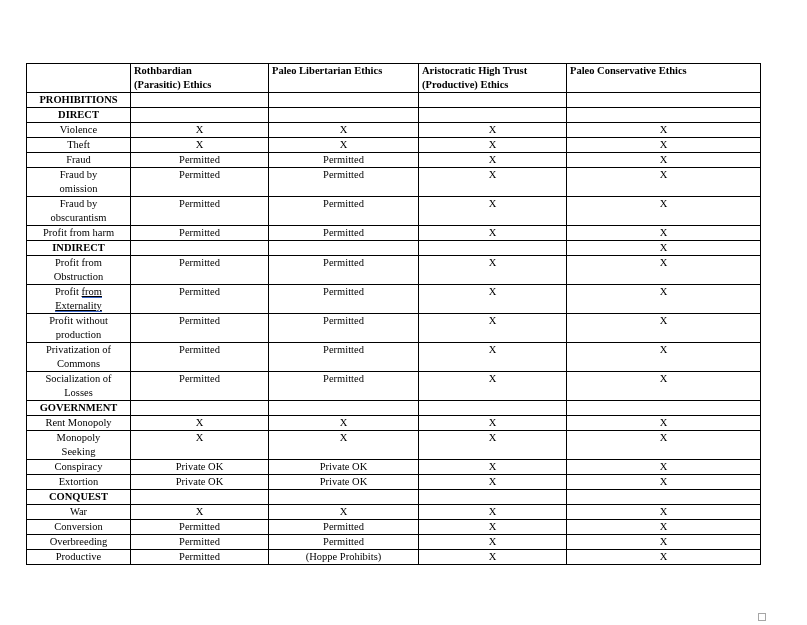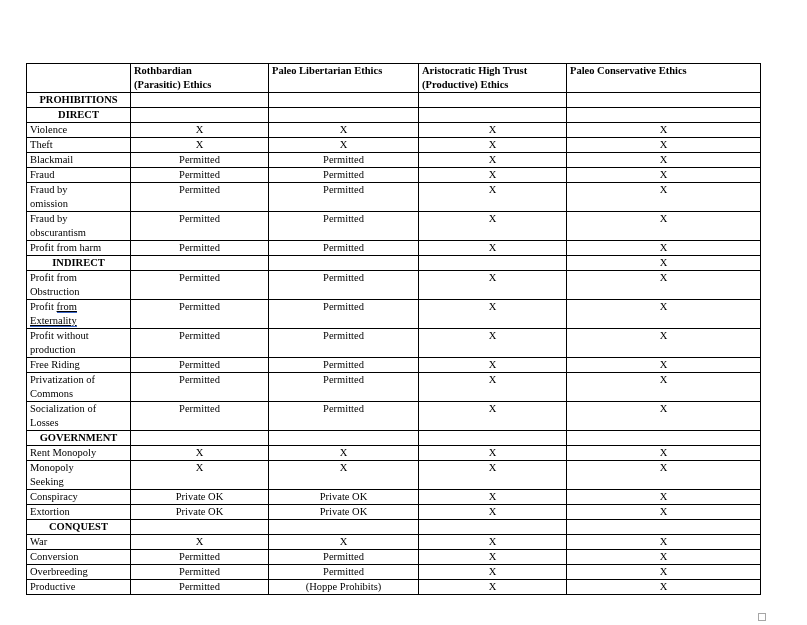--- a/index.html
+++ b/index.html
@@ -33,21 +33,21 @@
     line-height: 14px;
     vertical-align: top;
     white-space: pre-line;
     overflow: hidden;
   }
   table.ethics th {
     font-weight: bold;
     text-align: left;
   }
   td.label {
-    text-align: left;
+    text-align: center;
   }
   td.label.section {
     text-align: center;
     font-weight: bold;
   }
   td.value {
     text-align: center;
   }
   .label-underline {
     text-decoration: underline;
@@ -110,27 +110,20 @@
           <td class="value">X</td>
         </tr>
         <tr>
           <td class="label">Theft</td>
           <td class="value">X</td>
           <td class="value">X</td>
           <td class="value">X</td>
           <td class="value">X</td>
         </tr>
         <tr>
-          <td class="label">Blackmail</td>
-          <td class="value">Permitted</td>
-          <td class="value">Permitted</td>
-          <td class="value">X</td>
-          <td class="value">X</td>
-        </tr>
-        <tr>
           <td class="label">Fraud</td>
           <td class="value">Permitted</td>
           <td class="value">Permitted</td>
           <td class="value">X</td>
           <td class="value">X</td>
         </tr>
         <tr>
           <td class="label">Fraud by
 omission</td>
           <td class="value">Permitted</td>
@@ -178,27 +171,20 @@
         </tr>
         <tr>
           <td class="label">Profit without
 production</td>
           <td class="value">Permitted</td>
           <td class="value">Permitted</td>
           <td class="value">X</td>
           <td class="value">X</td>
         </tr>
         <tr>
-          <td class="label">Free Riding</td>
-          <td class="value">Permitted</td>
-          <td class="value">Permitted</td>
-          <td class="value">X</td>
-          <td class="value">X</td>
-        </tr>
-        <tr>
           <td class="label">Privatization of
 Commons</td>
           <td class="value">Permitted</td>
           <td class="value">Permitted</td>
           <td class="value">X</td>
           <td class="value">X</td>
         </tr>
         <tr>
           <td class="label">Socialization of
 Losses</td>

